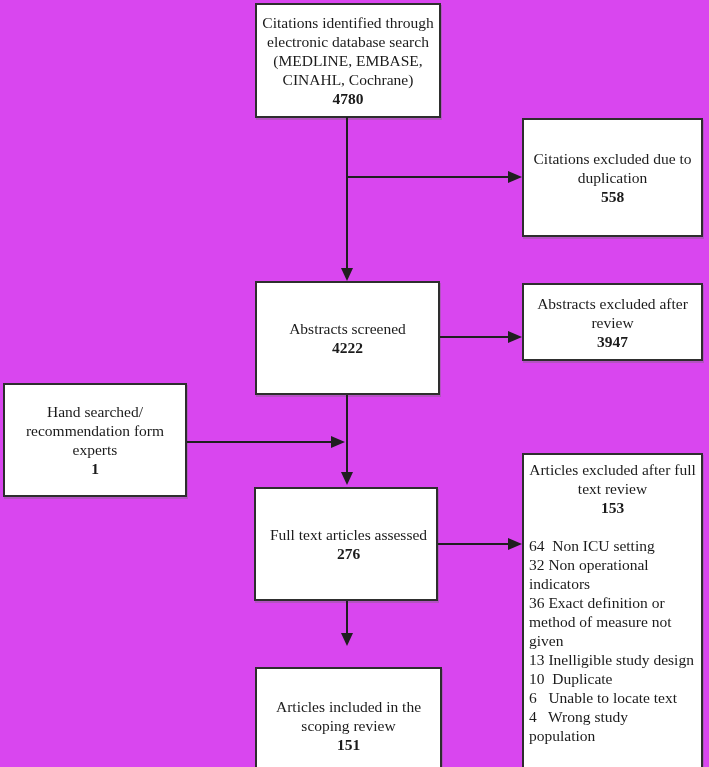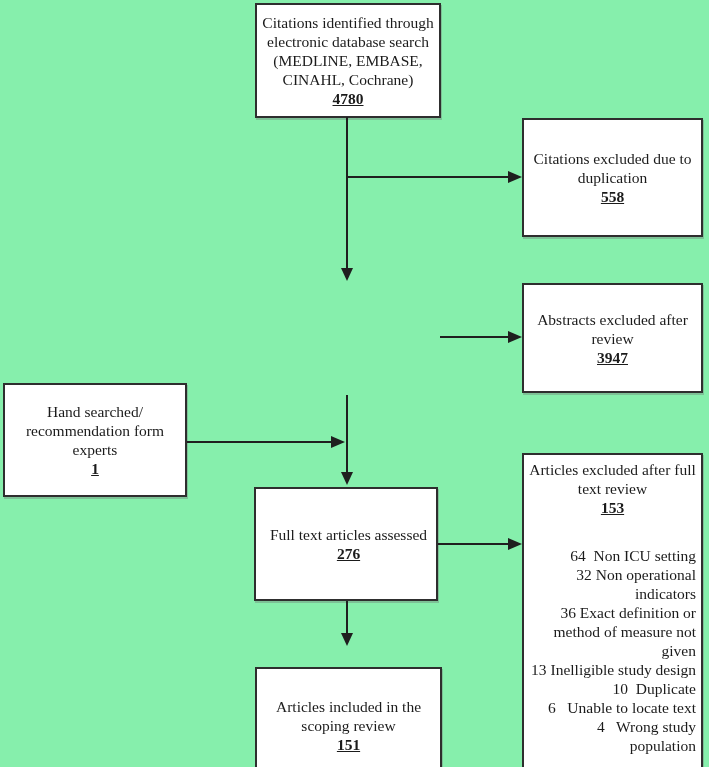--- a/index.html
+++ b/index.html
@@ -1,50 +1,50 @@
 <!DOCTYPE html>
 <html><head>
 <meta charset="utf-8">
 <style>
   html, body { margin: 0; padding: 0; background: #ffffff; }
   .diagram {
     position: relative;
     width: 709px;
     height: 767px;
-    background: #86efac;
+    background: #d946ef;
     font-family: "Liberation Serif", serif;
     font-size: 15.5px;
     line-height: 19px;
     color: #1b1b1b;
     overflow: hidden;
   }
   .box {
     position: absolute;
     box-sizing: border-box;
     border: 2px solid #2e2e2e;
     background: #ffffff;
     display: flex;
     flex-direction: column;
     justify-content: center;
     align-items: center;
     text-align: center;
     padding: 0 5px;
     box-shadow: 1px 2px 0 rgba(110,110,110,0.35);
   }
-  .count { font-weight: bold; text-decoration: underline; }
+  .count { font-weight: bold; }
   .b-cit     { left:255px; top:3px;   width:186px; height:115px; }
   .b-dup     { left:522px; top:118px; width:181px; height:119px; }
   .b-abs     { left:255px; top:281px; width:185px; height:114px; }
-  .b-absexcl { left:522px; top:283px; width:181px; height:110px; }
+  .b-absexcl { left:522px; top:283px; width:181px; height:78px; }
   .b-hand    { left:3px;   top:383px; width:184px; height:114px; }
   .b-full    { left:254px; top:487px; width:184px; height:114px;padding-left:10px; }
   .b-artexcl { left:522px; top:453px; width:181px; height:317px;
                justify-content:flex-start; padding-top:5px; }
   .b-incl    { left:255px; top:648px; width:187px; height:116px;margin-top:19px; }
-  .reasons { width:100%; text-align:right; margin-top:29px; }
+  .reasons { width:100%; text-align:left; margin-top:19px; }
   .reason  { white-space:pre-wrap; }
   .line { position:absolute; background:#1f1f1f; }
   .l-v1 { left:346px; top:117px; width:2px;   height:152px; }
   .l-h1 { left:347px; top:176px; width:161px; height:2px; }
   .l-v2 { left:346px; top:395px; width:2px;   height:78px; }
   .l-h2 { left:440px; top:336px; width:68px;  height:2px; }
   .l-h3 { left:187px; top:441px; width:144px; height:2px; }
   .l-v3 { left:346px; top:601px; width:2px;   height:33px; }
   .l-h4 { left:438px; top:543px; width:70px;  height:2px; }
   .arr-down {
@@ -75,20 +75,24 @@
   <div class="box b-cit">
     <div>Citations identified through electronic database search (MEDLINE, EMBASE, CINAHL, Cochrane)</div>
     <div class="count">4780</div>
   </div>
 
   <div class="box b-dup">
     <div>Citations excluded due to duplication</div>
     <div class="count">558</div>
   </div>
 
+  <div class="box b-abs">
+    <div>Abstracts screened</div>
+    <div class="count">4222</div>
+  </div>
 
   <div class="box b-absexcl">
     <div>Abstracts excluded after review</div>
     <div class="count">3947</div>
   </div>
 
   <div class="box b-hand">
     <div>Hand searched/ recommendation form experts</div>
     <div class="count">1</div>
   </div>

